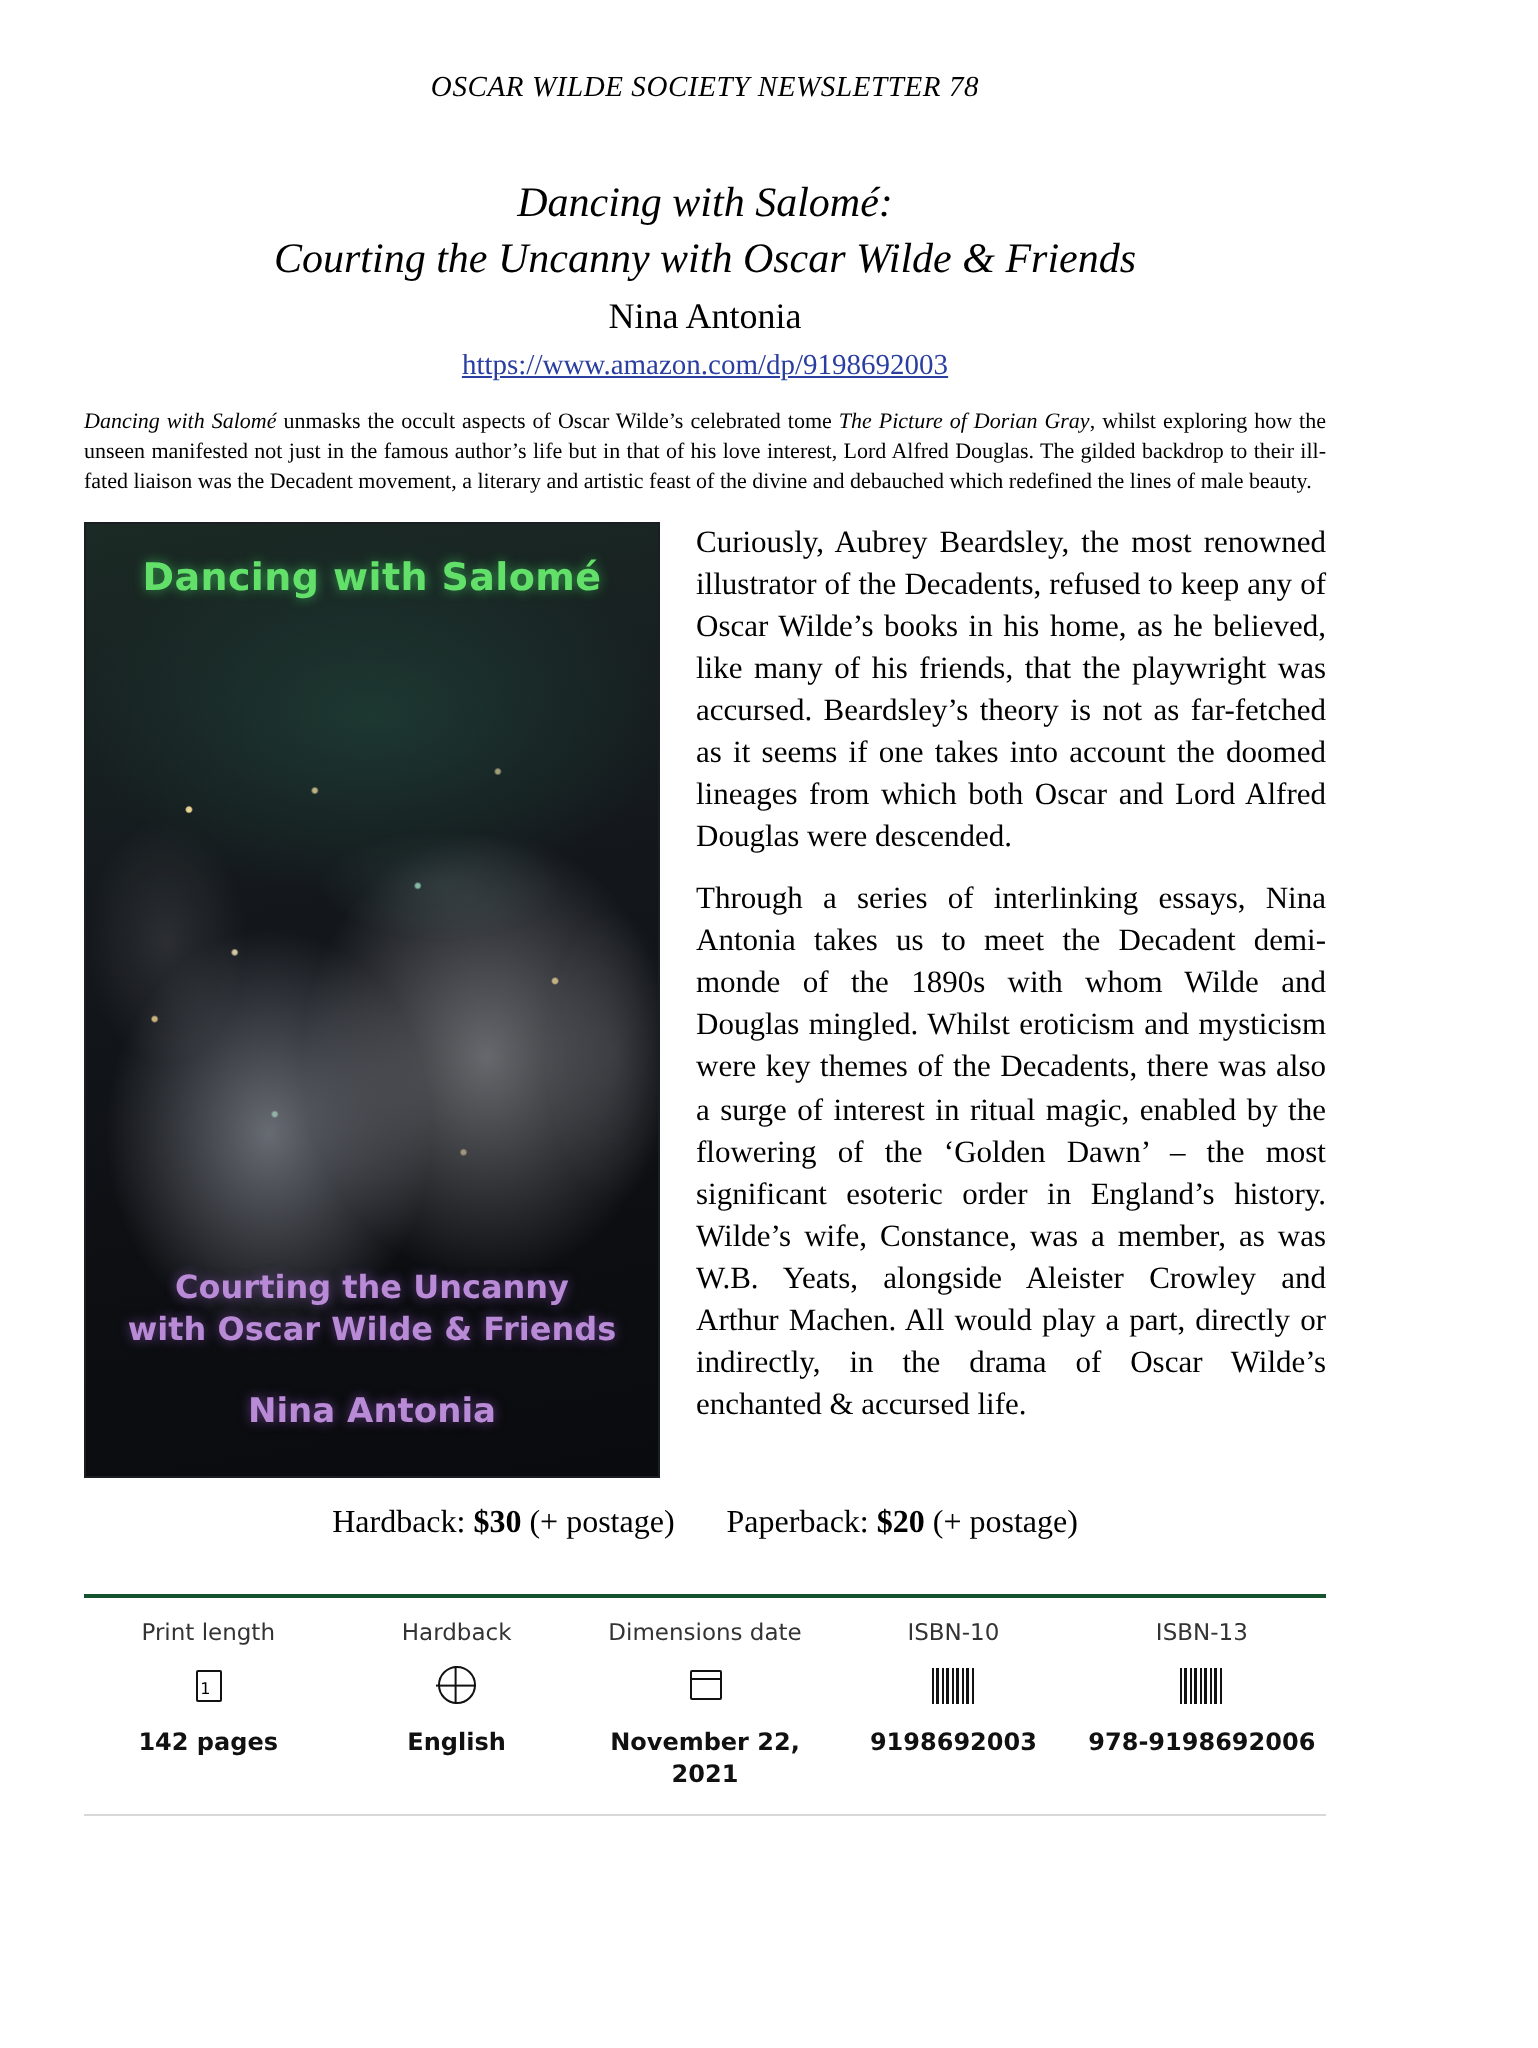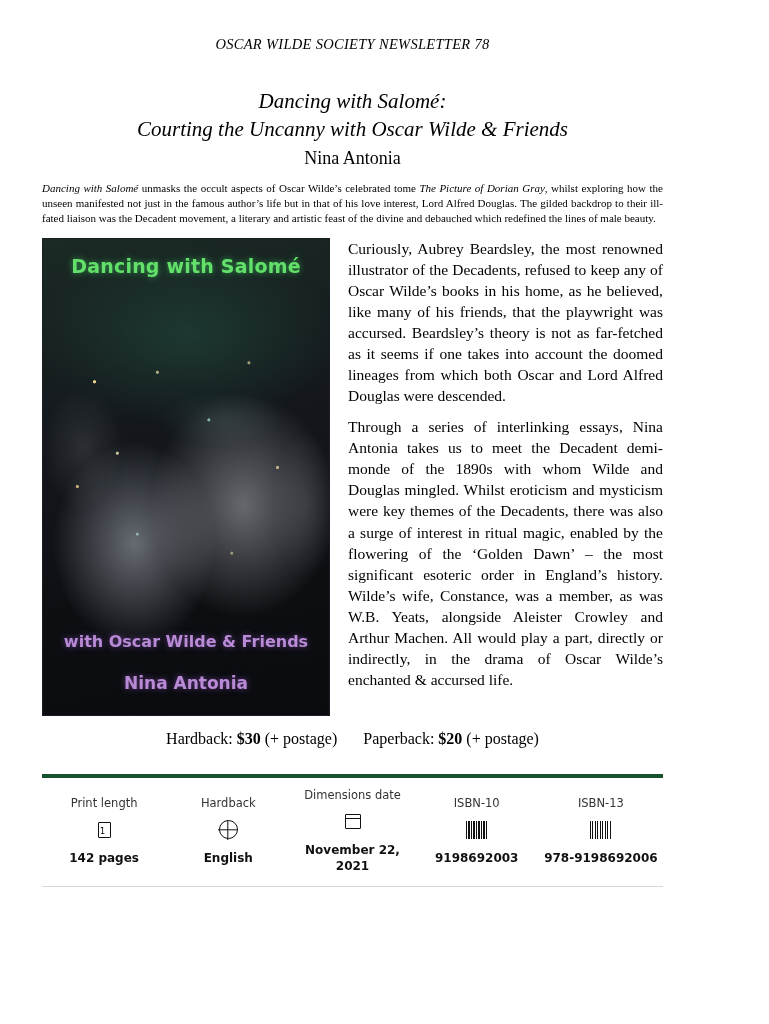--- a/index.html
+++ b/index.html
@@ -163,27 +163,26 @@
   .prices {
     text-align: center;
     font-size: 16px;
     margin-top: 14px;
   }
   .prices b { font-weight: bold; margin-top: 48px; }
   .prices .gap { display: inline-block; width: 26px; }
 
   .specs {
     margin-top: 26px;
-    border-top: 4px solid #14532d;
+    border-top: 2px solid #14532d;
     border-bottom: 1px solid #d8d8d8;
     padding: 10px 0 12px 0;
     display: flex;
     justify-content: space-between;
     font-family: "DejaVu Sans", sans-serif;
-    align-items: center;
   }
   .spec {
     flex: 1 1 0;
     text-align: center;
     padding: 0 2px;
   }
   .spec .lbl {
     font-size: 11.5px;
     color: #333;
     margin-bottom: 9px;
@@ -264,34 +263,36 @@
 <body>
 
 <div class="page">
 
   <div class="running-head">OSCAR WILDE SOCIETY NEWSLETTER 78</div>
 
   <div class="title-block">
     <div class="title-line1">Dancing with Salomé:</div>
     <div class="title-line2">Courting the Uncanny with Oscar Wilde &amp; Friends</div>
     <div class="author">Nina Antonia</div>
+    <a class="link">https://www.amazon.com/dp/9198692003</a>
   </div>
 
   <div class="blurb">
     <span class="it">Dancing with Salomé</span><span> unmasks the occult aspects of Oscar Wilde’s celebrated tome </span><span class="it">The Picture of Dorian Gray</span><span>, whilst exploring how the unseen manifested not just in the famous author’s life but in that of his love interest, Lord Alfred Douglas. The gilded backdrop to their ill-fated liaison was the Decadent movement, a literary and artistic feast of the divine and debauched which redefined the lines of male beauty.</span>
   </div>
 
   <div class="two-col">
 
     <div class="cover">
       <div class="bg"></div>
       <div class="swirl"></div>
       <div class="sparkles"></div>
       <div class="cover-title">Dancing with Salomé</div>
       <div class="cover-sub">
+        <div>Courting the Uncanny</div>
         <div>with Oscar Wilde &amp; Friends</div>
       </div>
       <div class="cover-author">Nina Antonia</div>
     </div>
 
     <div class="col-text">
       <p>Curiously, Aubrey Beardsley, the most renowned illustrator of the Decadents, refused to keep any of Oscar Wilde’s books in his home, as he believed, like many of his friends, that the playwright was accursed. Beardsley’s theory is not as far-fetched as it seems if one takes into account the doomed lineages from which both Oscar and Lord Alfred Douglas were descended.</p>
       <p>Through a series of interlinking essays, Nina Antonia takes us to meet the Decadent demi-monde of the 1890s with whom Wilde and Douglas mingled. Whilst eroticism and mysticism were key themes of the Decadents, there was also a surge of interest in ritual magic, enabled by the flowering of the ‘Golden Dawn’ – the most significant esoteric order in England’s history. Wilde’s wife, Constance, was a member, as was W.B. Yeats, alongside Aleister Crowley and Arthur Machen. All would play a part, directly or indirectly, in the drama of Oscar Wilde’s enchanted &amp; accursed life.</p>
     </div>
 

